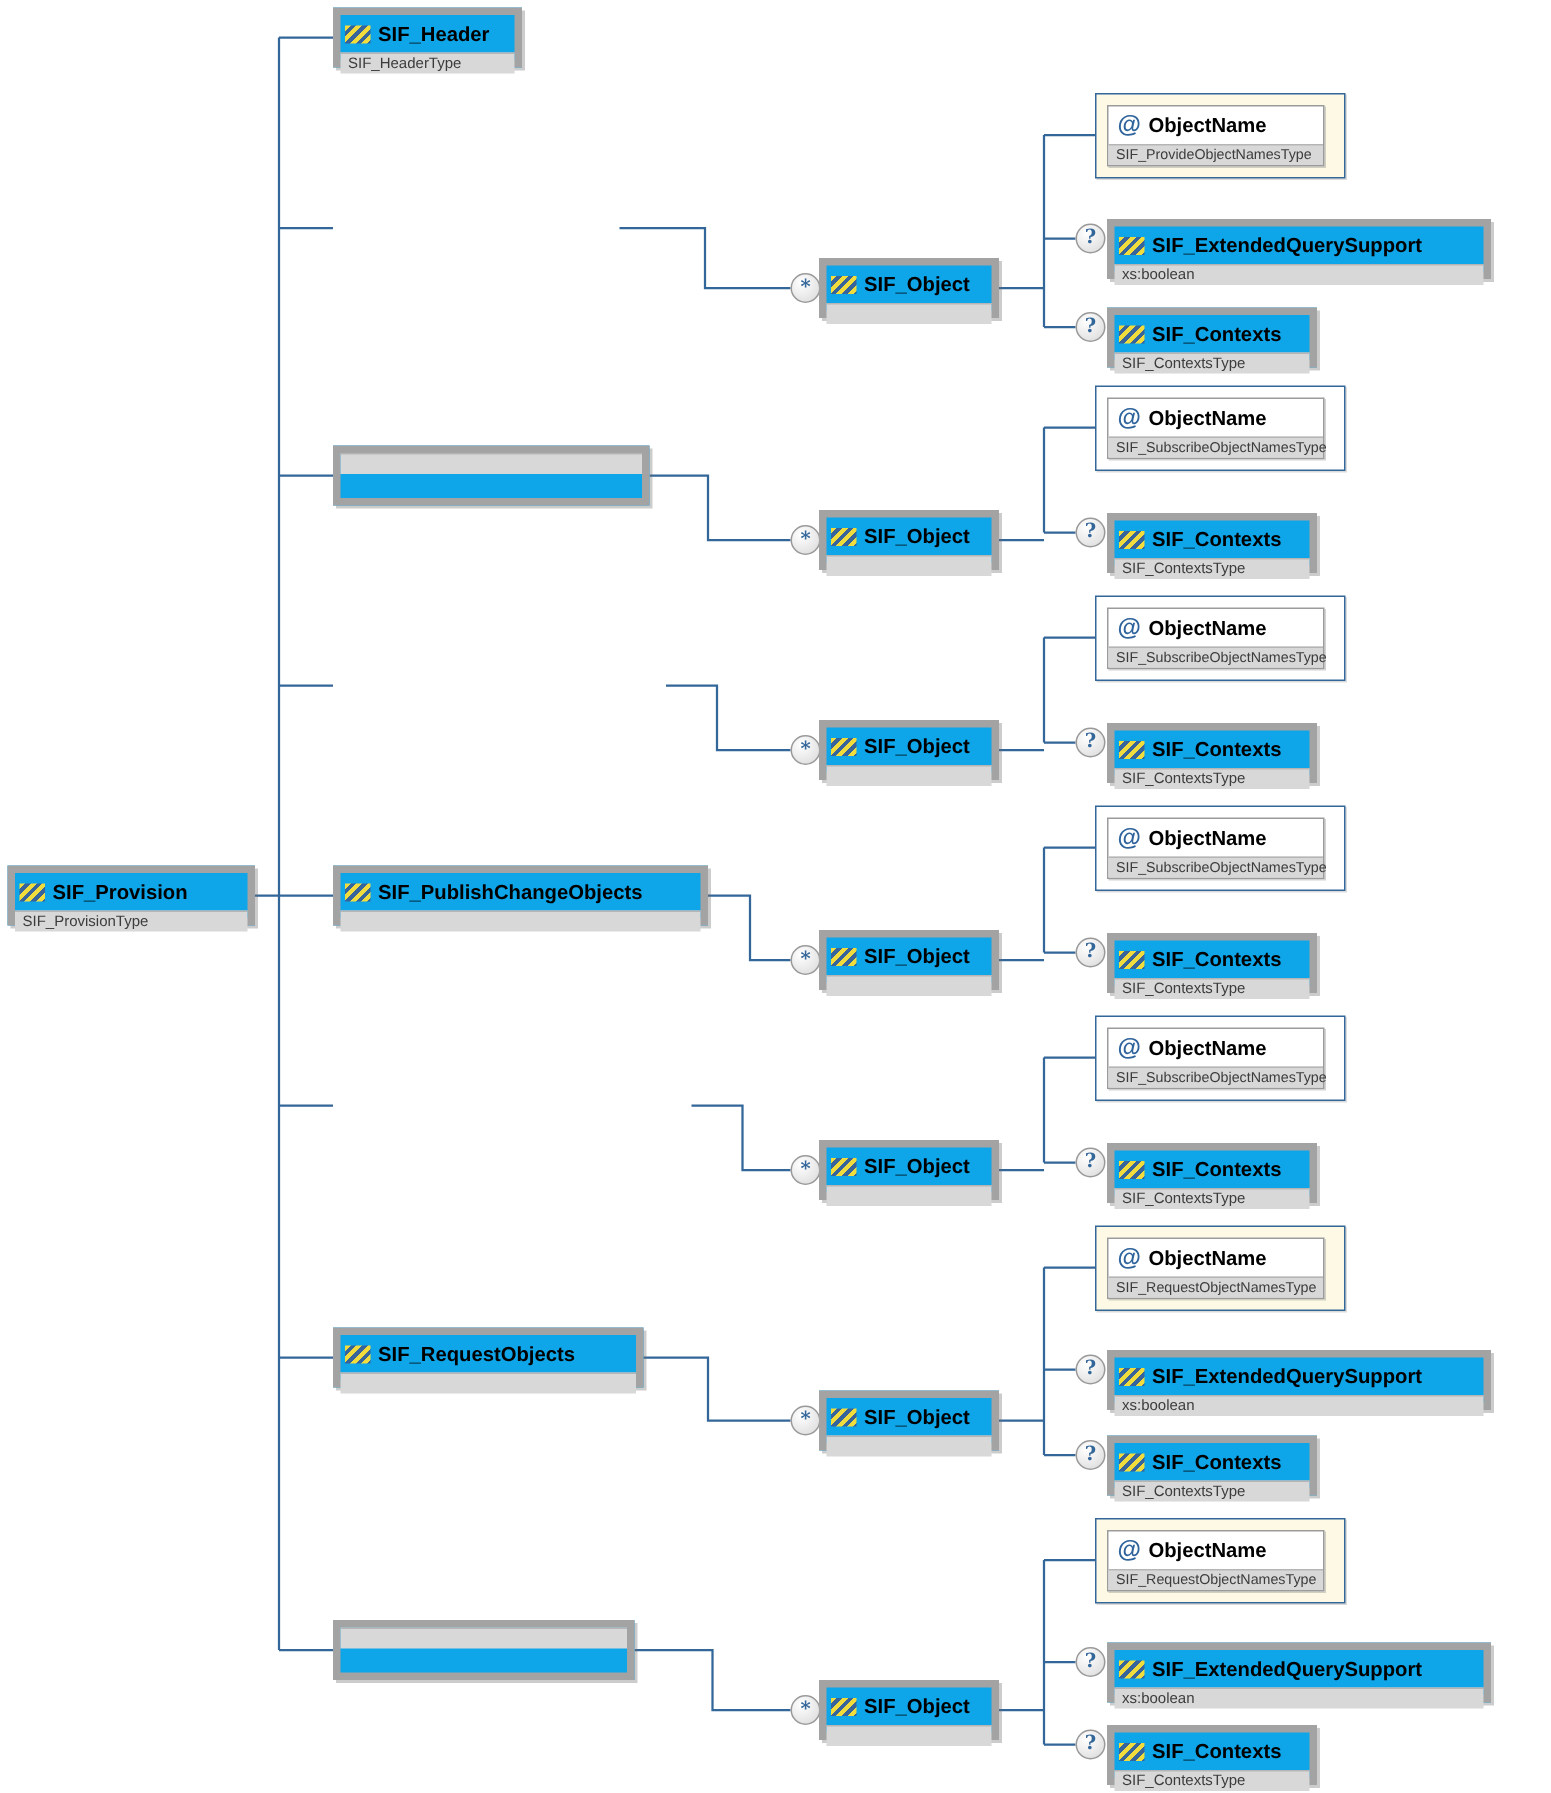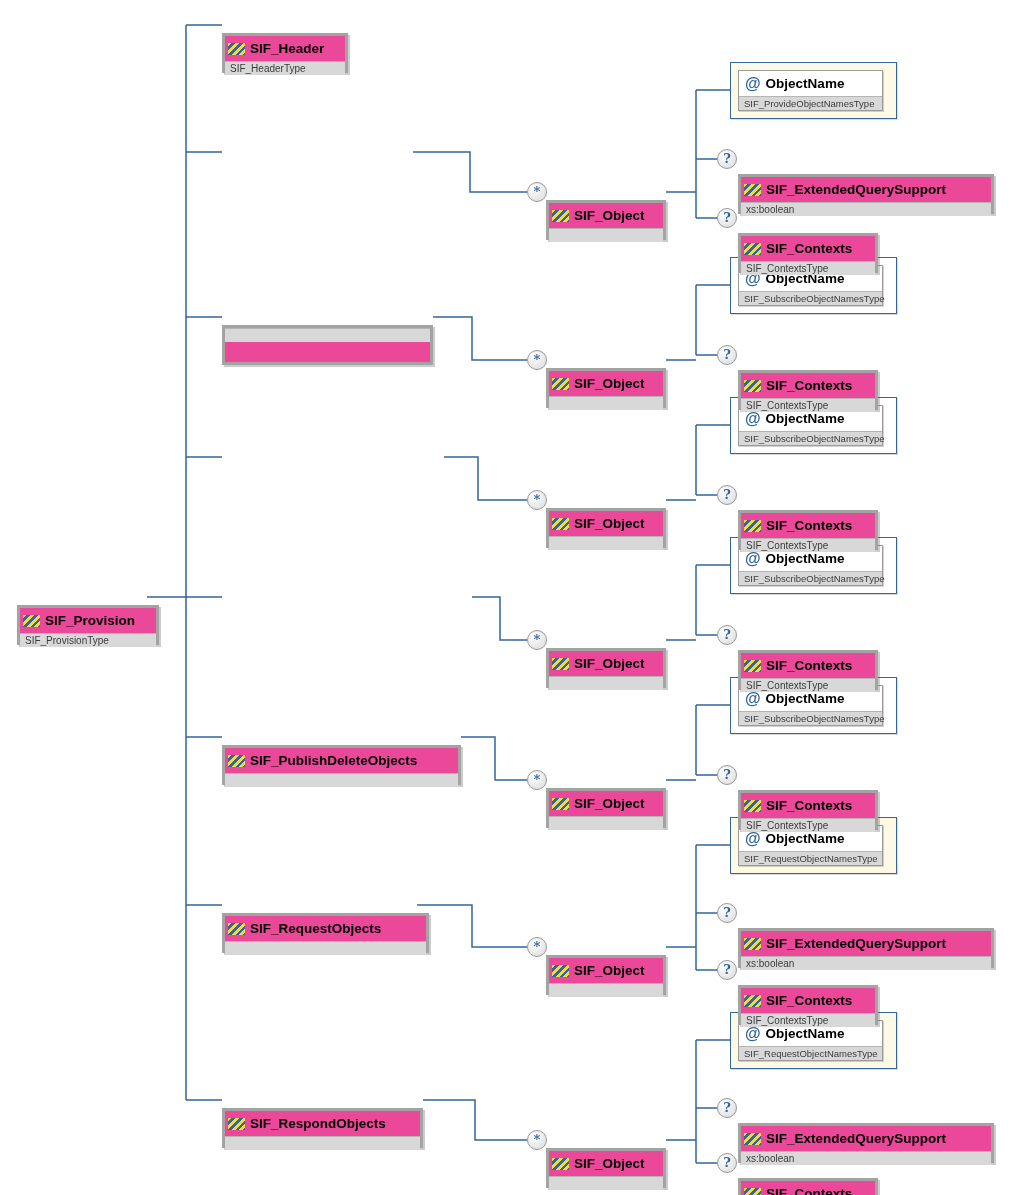--- a/index.html
+++ b/index.html
@@ -1,21 +1,21 @@
 <!DOCTYPE html>
 <html><head>
 <meta charset="utf-8">
 <style>
   html,body{margin:0;padding:0;background:#fff;}
   #canvas{position:relative;width:1034px;height:1195px;background:#ffffff;overflow:hidden;
           font-family:"Liberation Sans",sans-serif;}
   svg.wires{position:absolute;left:0;top:0;pointer-events:none;}
 
-  .ebox{position:absolute;box-sizing:border-box;height:40px;border:3px solid #a3a3a3;
-        background:#ec4899;box-shadow:2px 2px 0 rgba(110,110,110,.35);margin-top:28px;}
+  .ebox{position:absolute;box-sizing:border-box;height:40px;border:5px solid #a3a3a3;
+        background:#0ea5e9;box-shadow:2px 2px 0 rgba(110,110,110,.35);}
   .ebox-title{display:flex;align-items:center;height:25px;font-weight:bold;font-size:13.5px;
         color:#000;white-space:nowrap;overflow:visible;}
   .ebox-sub{height:14px;box-sizing:border-box;background:#d8d8d8;border-top:1px solid #b5b5b5;
         font-size:10px;color:#3c3c3c;padding:1px 0 0 5px;white-space:nowrap;}
 
   .el-icon{display:inline-block;width:17px;height:12px;flex:none;margin:0 5px 0 3px;
         background:repeating-linear-gradient(135deg,#f0dc3c 0 2.7px,#37649b 2.7px 5.4px);}
   .at-icon{color:#2e639c;font-weight:bold;font-size:16px;margin:0 5px 0 6px;line-height:1;}
 
   .attr-outer{position:absolute;box-sizing:border-box;width:167px;height:57px;
@@ -49,58 +49,54 @@
       M423,1100 H475 V1140 H527
       M666,192 H696 M696,90 V218 M696,90 H730 M696,159 H717 M696,218 H717
       M666,360 H696 M696,285 V355 M696,285 H730 M696,355 H717
       M666,500 H696 M696,425 V495 M696,425 H730 M696,495 H717
       M666,640 H696 M696,565 V635 M696,565 H730 M696,635 H717
       M666,780 H696 M696,705 V775 M696,705 H730 M696,775 H717
       M666,947 H696 M696,845 V970 M696,845 H730 M696,913 H717 M696,970 H717
       M666,1140 H696 M696,1040 V1163 M696,1040 H730 M696,1108 H717 M696,1163 H717"></path>
   </svg>
 
-  <div class="ebox" style="left:17px;top:577px;width:142px">
+  <div class="ebox" style="left:5px;top:577px;width:165px">
     <div class="ebox-title">
         <span class="el-icon"></span>
         <span>SIF_Provision</span>
       </div>
     <div class="ebox-sub">SIF_ProvisionType</div>
   </div>
 
   <div class="ebox" style="left:222px;top:5px;width:126px">
     <div class="ebox-title">
         <span class="el-icon"></span>
         <span>SIF_Header</span>
       </div>
     <div class="ebox-sub">SIF_HeaderType</div>
   </div>
 
   <div class="ebox" style="left:222px;top:297px;width:211px">
     <div class="ebox-sub"></div>
   </div>
-  <div class="ebox" style="left:222px;top:717px;width:239px">
-    <div class="ebox-title">
-        <span class="el-icon"></span>
-        <span>SIF_PublishDeleteObjects</span>
+  <div class="ebox" style="left:222px;top:577px;width:250px">
+    <div class="ebox-title">
+        <span class="el-icon"></span>
+        <span>SIF_PublishChangeObjects</span>
       </div>
     <div class="ebox-sub"></div>
   </div>
   <div class="ebox" style="left:222px;top:885px;width:207px">
     <div class="ebox-title">
         <span class="el-icon"></span>
         <span>SIF_RequestObjects</span>
       </div>
     <div class="ebox-sub"></div>
   </div>
   <div class="ebox" style="left:222px;top:1080px;width:201px">
-    <div class="ebox-title">
-        <span class="el-icon"></span>
-        <span>SIF_RespondObjects</span>
-      </div>
     <div class="ebox-sub"></div>
   </div>
 
   <div class="occ" style="left:527px;top:182px">*</div>
   <div class="ebox" style="left:546px;top:172px;width:120px">
     <div class="ebox-title">
         <span class="el-icon"></span>
         <span>SIF_Object</span>
       </div>
     <div class="ebox-sub"></div>

